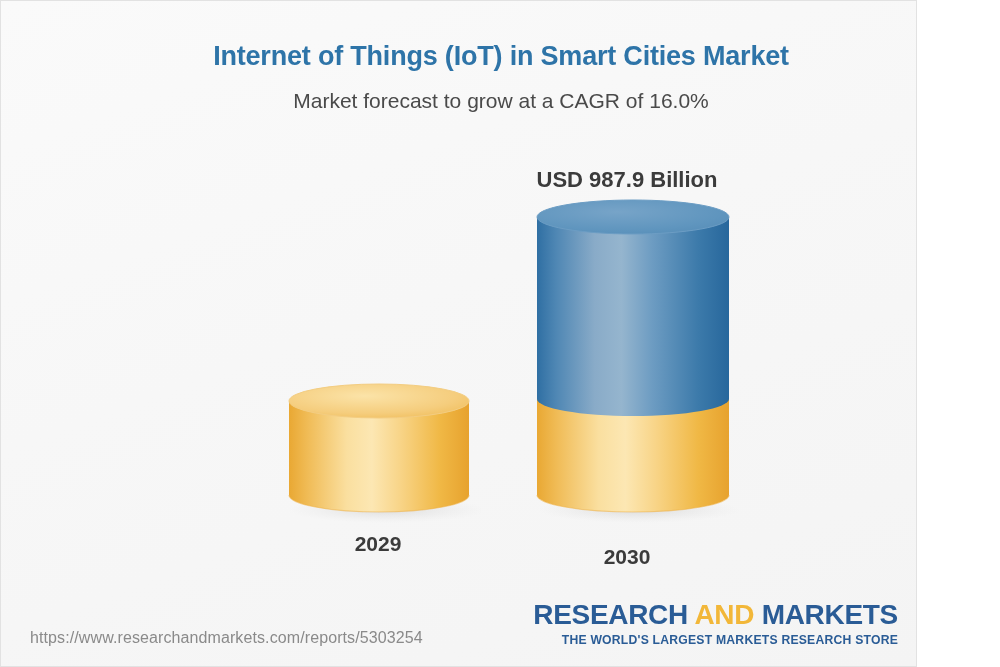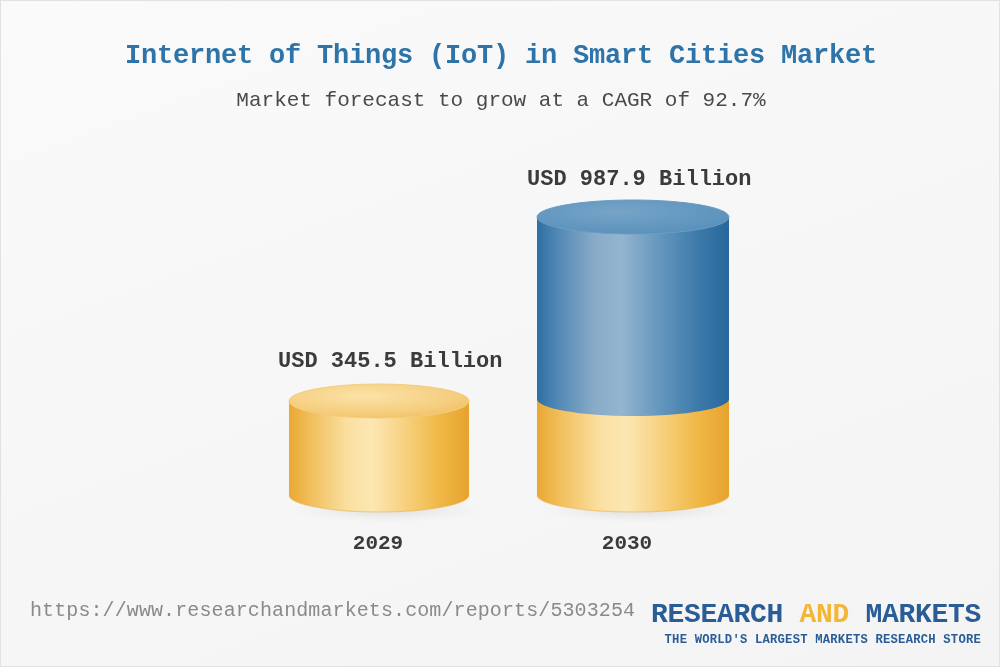--- a/index.html
+++ b/index.html
@@ -5,27 +5,26 @@
   html, body {
     margin: 0;
     padding: 0;
     background: #ffffff;
   }
   body {
     font-family: "Liberation Sans", sans-serif;
   }
   #infographic {
     position: relative;
-    width: 1000px;
+    width: 917px;
     height: 667px;
     box-sizing: border-box;
     background: linear-gradient(160deg, #fafafa 0%, #f7f7f7 45%, #f4f4f4 100%);
     border: 1px solid #e2e2e2;
     overflow: hidden;
-    font-family: Liberation Mono, monospace;
   }
   
   .chart-title {
     position: absolute;
     top: 40px;
     left: 0;
     width: 1000px;
     text-align: center;
     font-size: 27px;
     font-weight: bold;
@@ -55,32 +54,32 @@
   .value-label-2030 { top: 166px; left: 526px; width: 200px; }
   
   .cat-label {
     position: absolute;
     text-align: center;
     font-size: 21px;
     font-weight: bold;
     color: #3b3b3b;
   }
   .cat-label-2024 { top: 531px; left: 277px; width: 200px; }
-  .cat-label-2030 { top: 531px; left: 526px; width: 200px; }
+  .cat-label-2030 { top: 544px; left: 526px; width: 200px; }
   
   .cyl {
     position: absolute;
   }
   .cyl svg { display: block; }
   
   .source-url {
     position: absolute;
     left: 29px;
-    top: 598px;
-    font-size: 20px;
+    top: 628px;
+    font-size: 16px;
     color: #8a8a8a;
     letter-spacing: 0.1px;
   }
   .brand {
     position: absolute;
     right: 18px;
     top: 600px;
     text-align: right;
     line-height: 1;
   }
@@ -100,23 +99,22 @@
     letter-spacing: 0.22px;
     white-space: nowrap;
   }
 </style>
 </head>
 <body>
 
 <div id="infographic">
 
   <div class="chart-title">Internet of Things (IoT) in Smart Cities Market</div>
-  <div class="chart-subtitle">Market forecast to grow at a CAGR of 92.7%</div>
-
-  <div class="value-label value-label-2024">USD 345.5 Billion</div>
+  <div class="chart-subtitle">Market forecast to grow at a CAGR of 16.0%</div>
+
 
   <div class="value-label value-label-2030">USD 987.9 Billion</div>
 
   <div class="cyl" style="left:276px; top:382px;">
     <svg width="204" height="142" viewBox="0 0 204 142" xmlns="http://www.w3.org/2000/svg">
       <defs>
         <linearGradient id="goldSide" x1="0" y1="0" x2="1" y2="0">
           <stop offset="0" stop-color="#e9a833"></stop>
           <stop offset="0.10" stop-color="#f0bb55"></stop>
           <stop offset="0.32" stop-color="#fadf9f"></stop>

